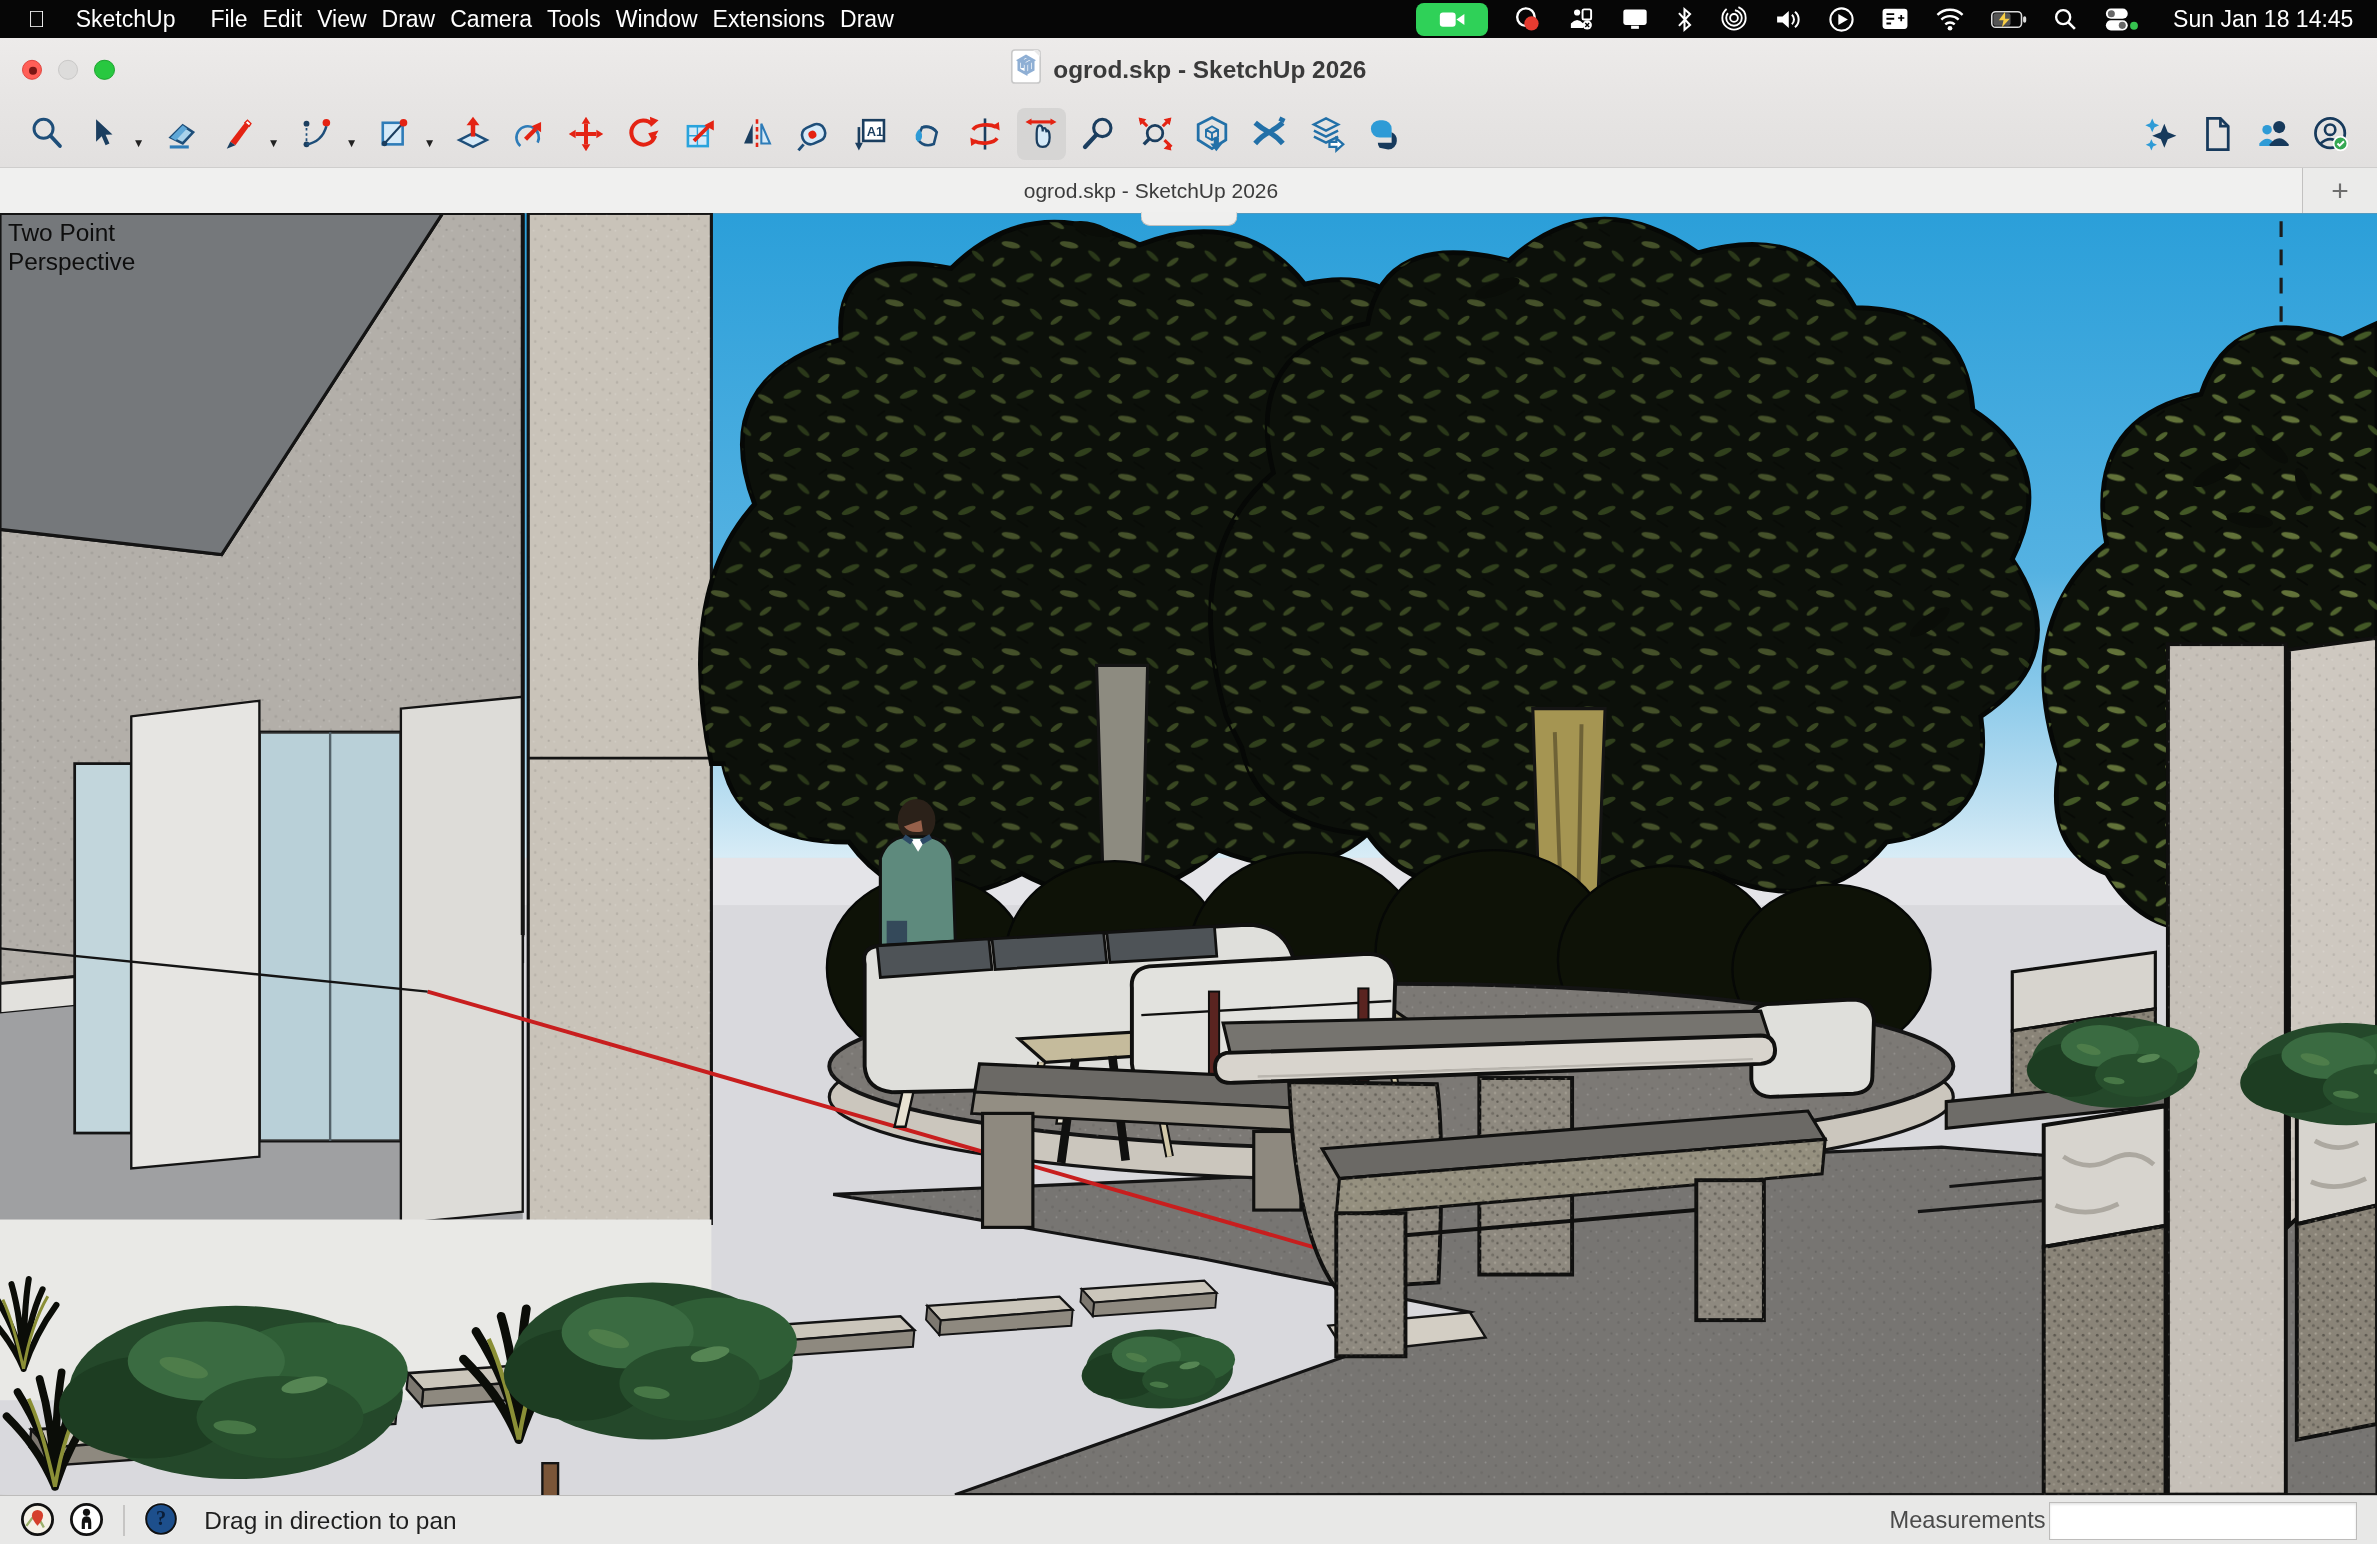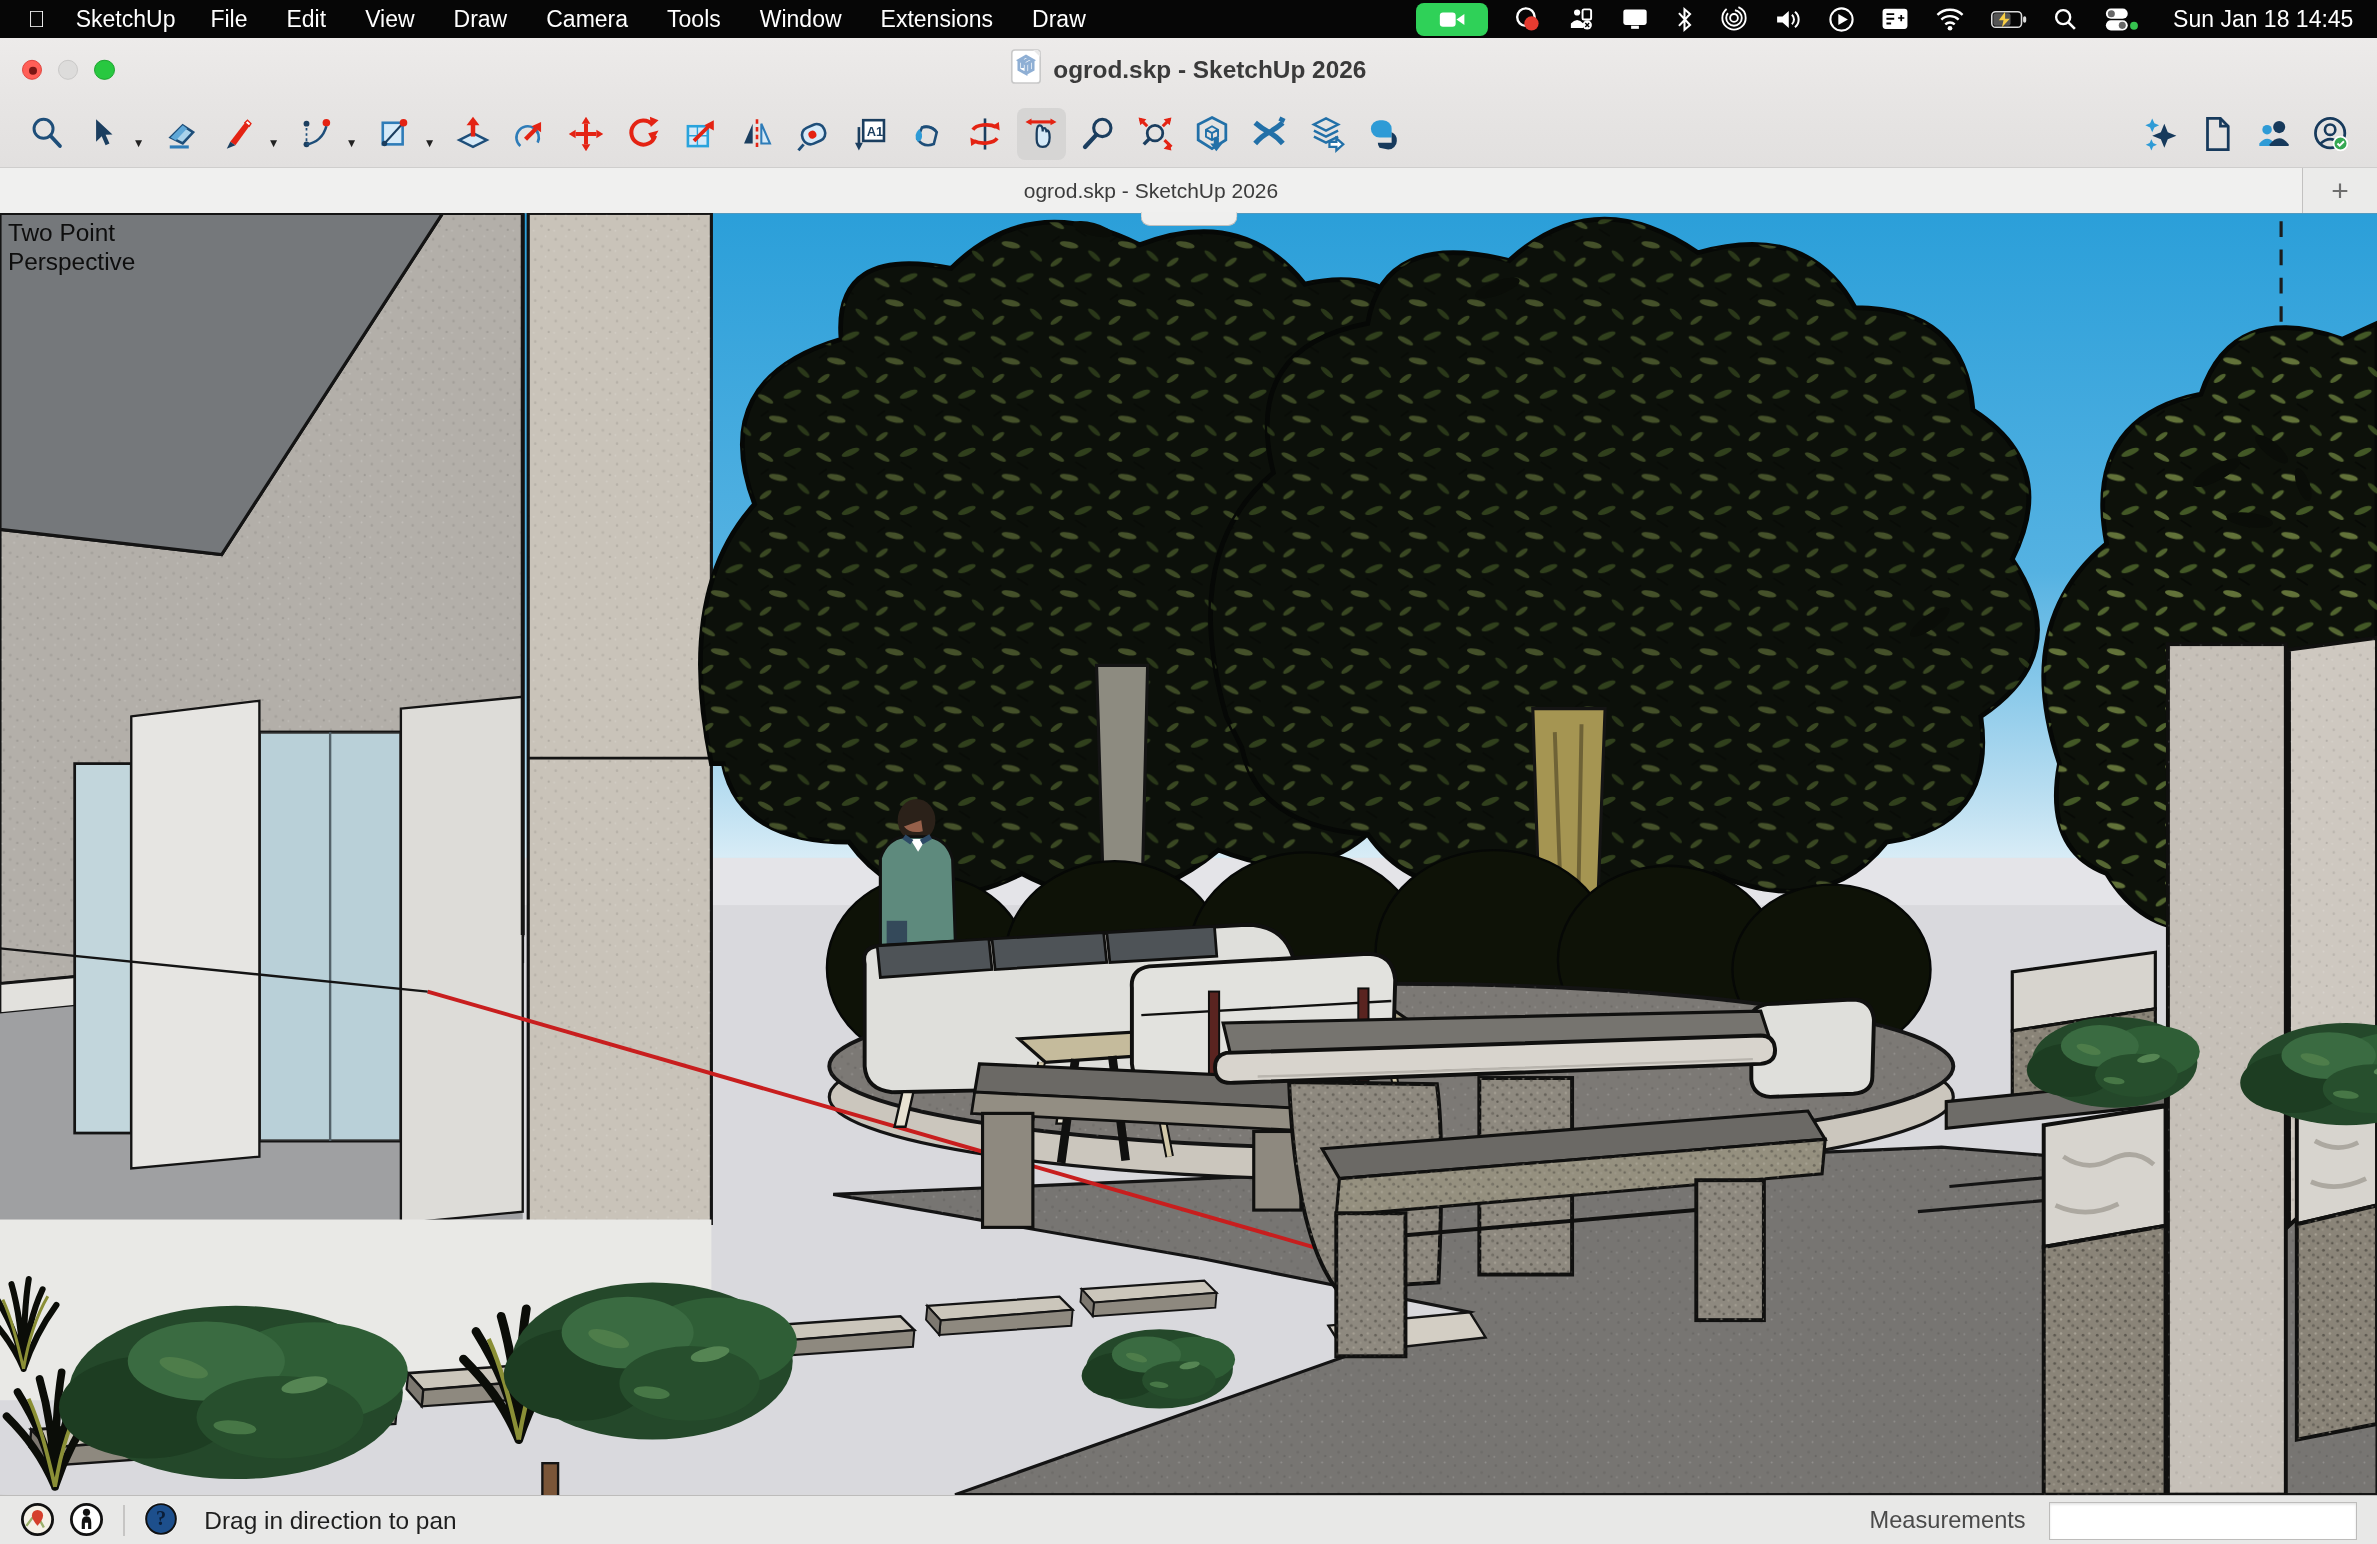--- a/index.html
+++ b/index.html
@@ -5,21 +5,21 @@
   * { margin:0; padding:0; box-sizing:border-box; }
   html,body { width:2377px; height:1544px; overflow:hidden; }
   body { font-family:"Liberation Sans", sans-serif; background:#000; }
   .screen { width:2377px; height:1544px; display:flex; flex-direction:column; }
 
   
   .menubar { height:38px; background:#060606; color:#fff; display:flex; align-items:center;
              padding:0 23.6px 0 28px; flex:0 0 auto; }
   .menubar .apple { font-size:23.6px; margin-right:30px; }
   .menubar .appname { font-weight:normal; font-size:23px; margin-right:35px; }
-  .menubar .menus { display:flex; gap:39px; font-size:23px; }
+  .menubar .menus { display:flex; gap:15px; font-size:23px; }
   .menubar .menus span { cursor:default; }
   .menubar .right { margin-left:auto; display:flex; align-items:center; gap:26px; }
   .menubar .clock { font-size:23px; margin-left:7.9px; white-space:nowrap; }
   .mb-ico { height:27px; display:flex; align-items:center; }
   .rec-pill { width:72px; height:33px; background:#2FD158; border-radius:7.9px;
               display:flex; align-items:center; justify-content:center; }
 
   
   .titlebar { height:63px; background:linear-gradient(#EDEBEA,#E7E5E4); position:relative;
               display:flex; align-items:center; justify-content:center; flex:0 0 auto; }
@@ -53,21 +53,21 @@
   .viewport { height:1282px; position:relative; flex:0 0 auto; background:#D9D9DD;
               box-shadow:inset 0 11px 12.6px -6.3px rgba(0,0,0,.45); }
   .viewport svg.scene { position:absolute; inset:0; }
   .cam-label { position:absolute; left:7.9px; top:6.3px; font-size:24.4px; line-height:1.18; color:#0E0E0E; z-index:4; }
 
   
   .statusbar { height:50px; background:#E8E8E7; border-top:0.8px solid #BDBCBB; display:flex;
                align-items:center; padding:0 20.4px; gap:14px; flex:0 0 auto; }
   .sb-sep { width:1.6px; height:31px; background:#C6C5C4; margin:0 4.7px; }
   .sb-hint { font-size:24.4px; color:#1E1E1E; margin-left:11px; }
-  .sb-right { margin-left:auto; display:flex; align-items:center; gap:23px; }
+  .sb-right { margin-left:auto; display:flex; align-items:center; gap:3px; }
   .sb-meas-label { font-size:23.6px; color:#4A4A4A; }
   .sb-input { width:308px; height:38px; background:#fff; border:0.8px solid #BDBCBB;
               box-shadow:inset 0 1.6px 2.4px rgba(0,0,0,.12); font-size:22px; padding:0 7.9px;
               font-family:"Liberation Sans",sans-serif; }
 </style>
 </head>
 <body>
 
 <div class="screen">
 

